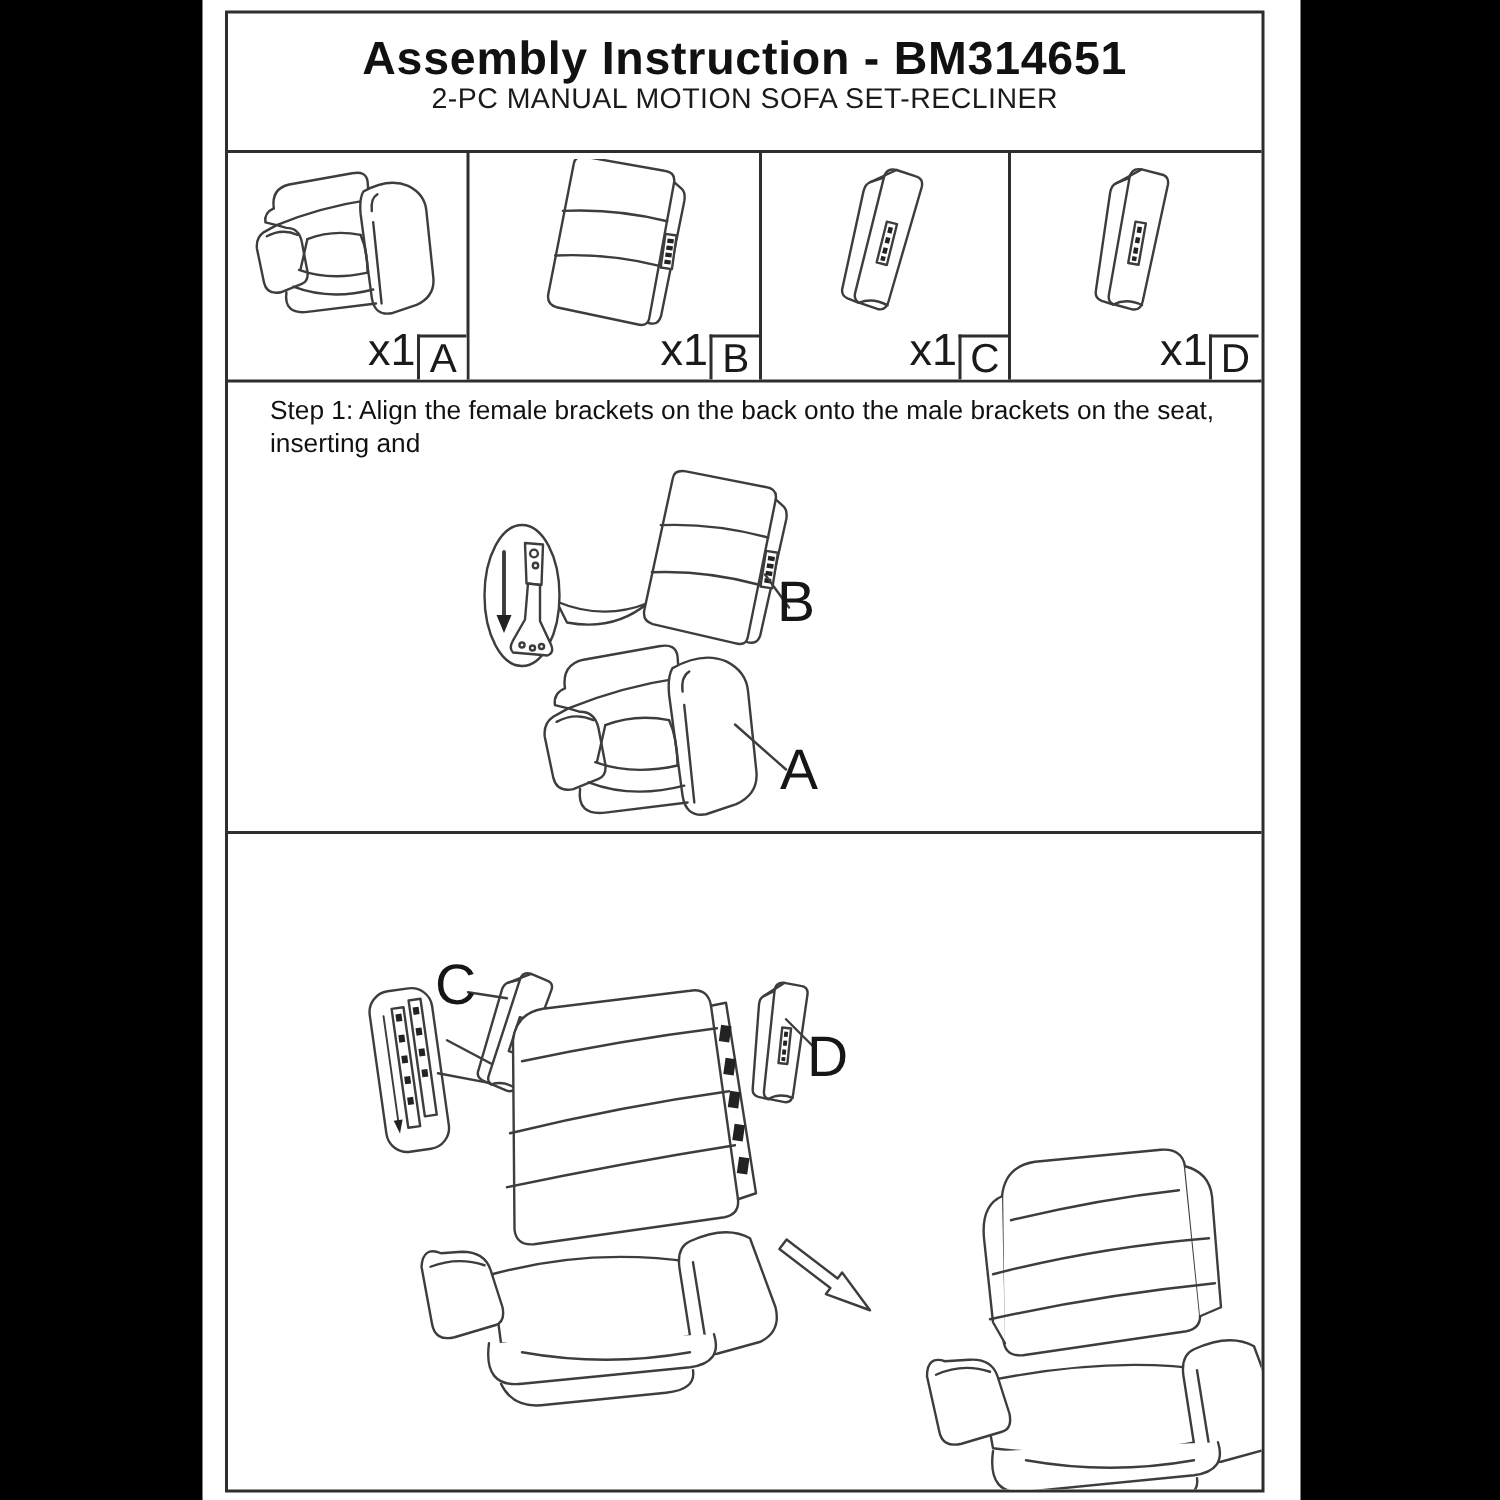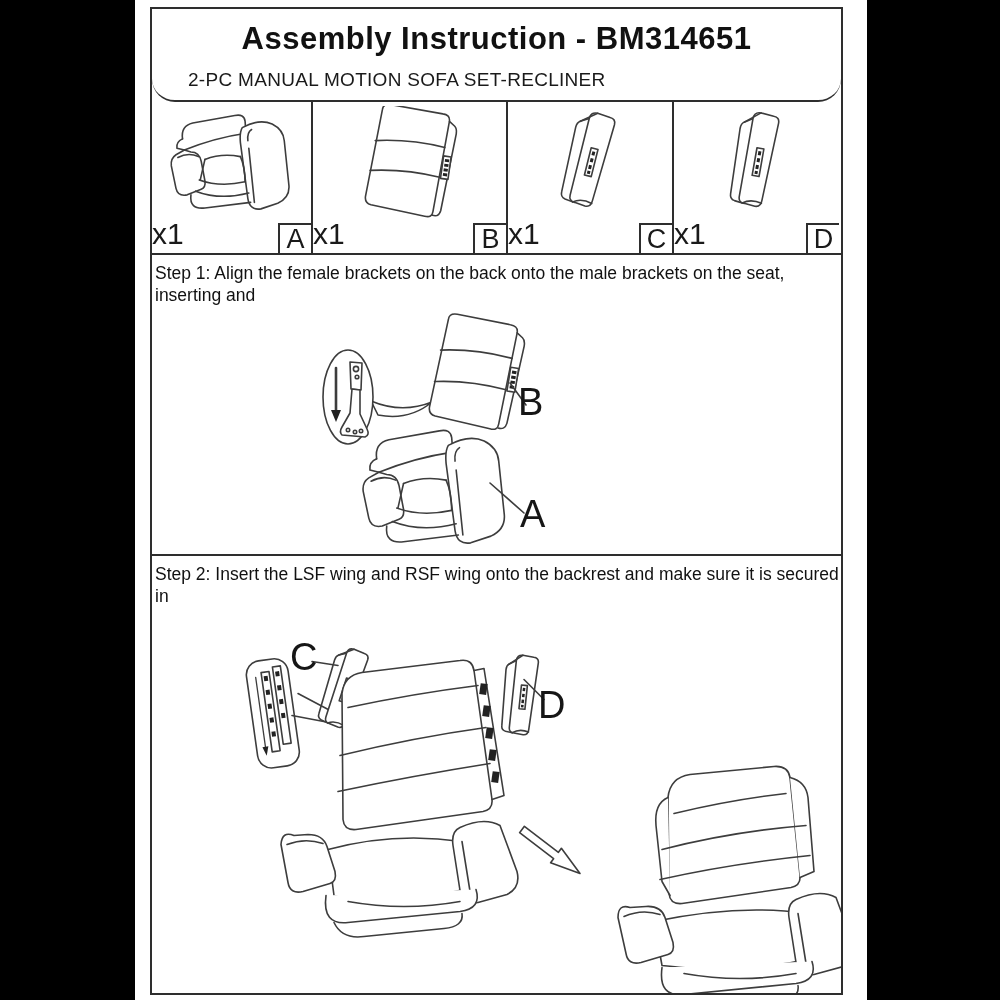--- a/index.html
+++ b/index.html
@@ -1,36 +1,36 @@
 <!DOCTYPE html>
 <html><head>
 <meta charset="utf-8">
 <style>
   * { margin:0; padding:0; box-sizing:border-box; }
   html,body { width:1000px; height:1000px; background:#000; font-family:"Liberation Sans", sans-serif; overflow:hidden; }
   .page { position:absolute; left:135px; top:0; width:732px; height:1000px; background:#fff; }
   .doc { position:absolute; left:15px; top:7px; width:693px; height:988px; border:2px solid #2e2e2e; display:flex; flex-direction:column; background:#fff; }
 
-  .title-box { height:93px; border-bottom:2px solid #2e2e2e; position:relative;border-radius:23px; }
+  .title-box { height:93px; border-bottom:2px solid #2e2e2e; position:relative; }
   .doc-title { position:absolute; top:12px; width:100%; text-align:center; font-size:31px; font-weight:700; color:#111; letter-spacing:0.5px; }
-  .doc-subtitle { position:absolute; bottom:9px; width:100%; text-align:left; font-size:19px; font-weight:400; color:#1a1a1a; letter-spacing:0.3px;margin-left:36px; }
+  .doc-subtitle { position:absolute; bottom:22px; width:100%; text-align:center; font-size:19px; font-weight:400; color:#1a1a1a; letter-spacing:0.3px; }
 
   .parts-row { height:153px; border-bottom:2px solid #2e2e2e; display:flex; }
   .part-cell { position:relative; height:100%; }
   .part-cell.b1 { border-right:2px solid #2e2e2e; }
   .w-a { width:161px; } .w-b { width:195px; } .w-c { width:166px; } .w-d { width:165px; }
-  .part-qty { position:absolute; bottom:2px; left:0; right:34px; text-align:left; font-size:30px; color:#1a1a1a;margin-top:28px; }
+  .part-qty { position:absolute; bottom:2px; left:0; right:34px; text-align:right; font-size:30px; color:#1a1a1a;margin-top:28px; }
   .letter-box { position:absolute; right:0; bottom:0; width:33px; height:30px; border-left:2px solid #2e2e2e; border-top:2px solid #2e2e2e; display:flex; align-items:center; justify-content:center; font-size:27px; color:#1a1a1a; background:#fff; }
   .part-art { position:absolute; left:50%; top:4px; transform:translateX(-50%); }
 
   .step { position:relative; }
   .step1 { height:301px; border-bottom:2px solid #2e2e2e; }
   .step2 { flex:1; }
   .step-text { position:absolute; top:7px; left:3px; right:2px; font-size:17.5px; line-height:1.28; color:#111; z-index:3; }
-  .step-text span { display:block; }
+  .step-text span { display:block;margin-left:25px; }
   .diag { position:absolute; left:0; top:0; width:100%; height:100%; z-index:1; }
   .diag-label { position:absolute; font-size:38px; color:#161616; z-index:2; line-height:1; }
 
   svg path, svg line, svg ellipse, svg circle, svg rect, svg polyline, svg polygon { vector-effect:non-scaling-stroke; }
   .ln { fill:none; stroke:#3d3d3d; stroke-width:1.6; stroke-linecap:round; stroke-linejoin:round; }
   .lnw { fill:#fff; stroke:#3d3d3d; stroke-width:1.6; stroke-linecap:round; stroke-linejoin:round; }
   .dk { fill:#222; stroke:none; }
 </style>
 </head>
 <body>
@@ -173,21 +173,20 @@
         </g>
         <line class="ln" x1="338" y1="228" x2="372" y2="258"></line>
       </svg>
 
       <div class="diag-label" style="left:366px; top:128px;">B</div>
       <div class="diag-label" style="left:368px; top:240px;">A</div>
     </div>
 
     <div class="step step2">
       <div class="step-text">
-        <span>Step 2: Insert the LSF wing and RSF wing onto the backrest and make sure it is secured in</span>
       </div>
 
       <svg class="diag" viewBox="0 0 689 434">
 
         <g transform="translate(100,102) rotate(-8,20,55)">
           <rect class="lnw" x="0" y="0" width="42" height="108" rx="14"></rect>
           <line class="ln" x1="9" y1="16" x2="9" y2="88" style="stroke-width:1.3"></line>
           <polygon class="dk" points="6,86 12,86 9,95"></polygon>
           <rect class="lnw" x="15" y="12" width="8" height="80"></rect>
           <rect class="dk" x="17" y="16" width="4" height="5"></rect>

